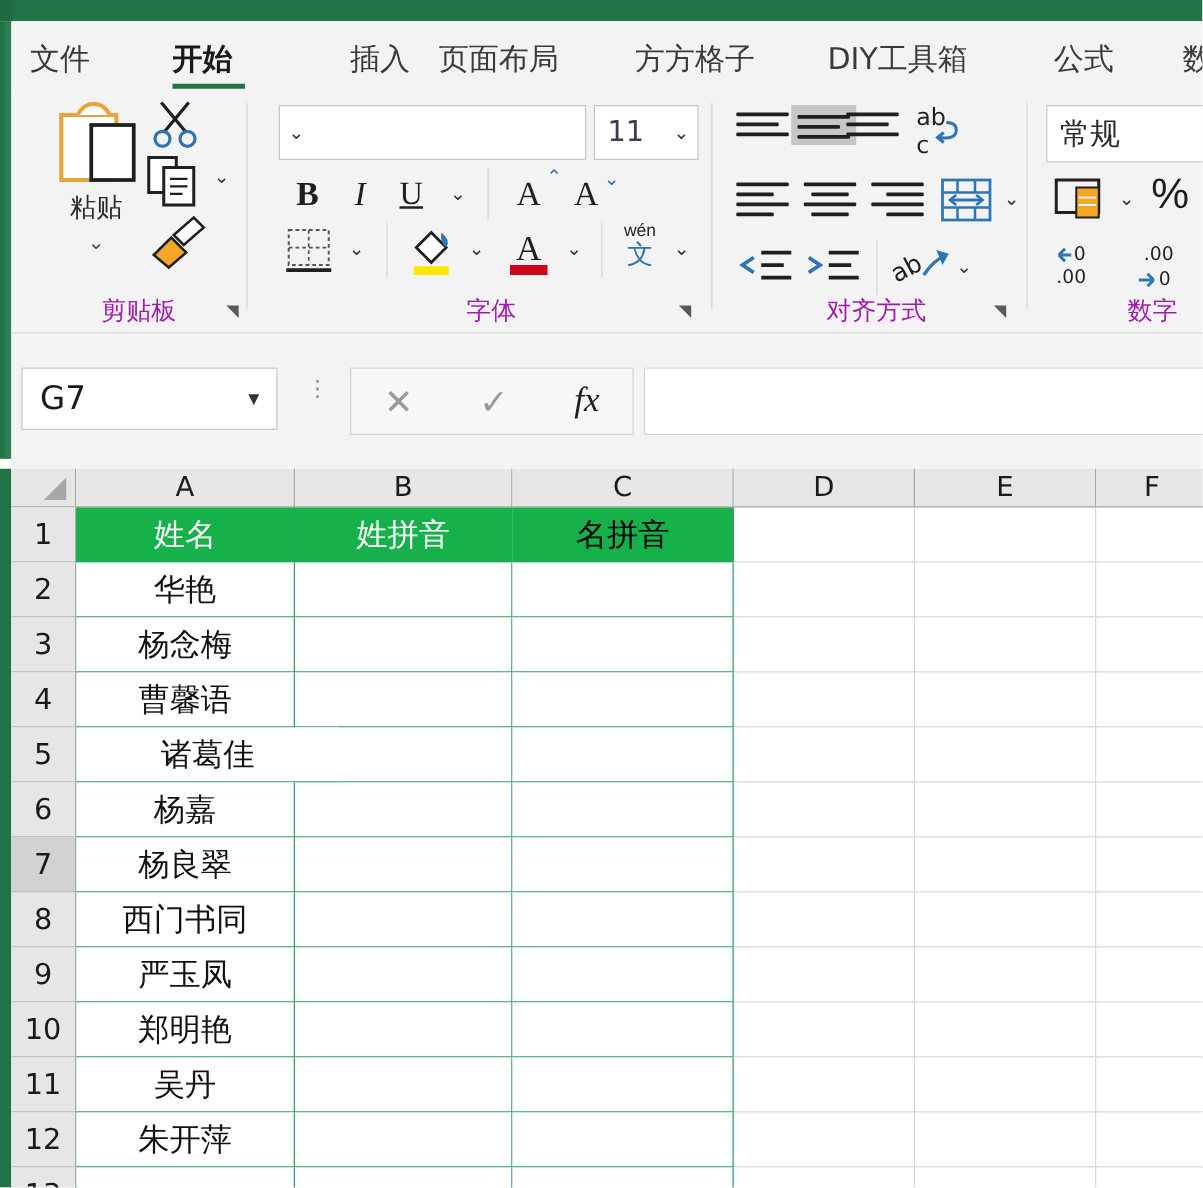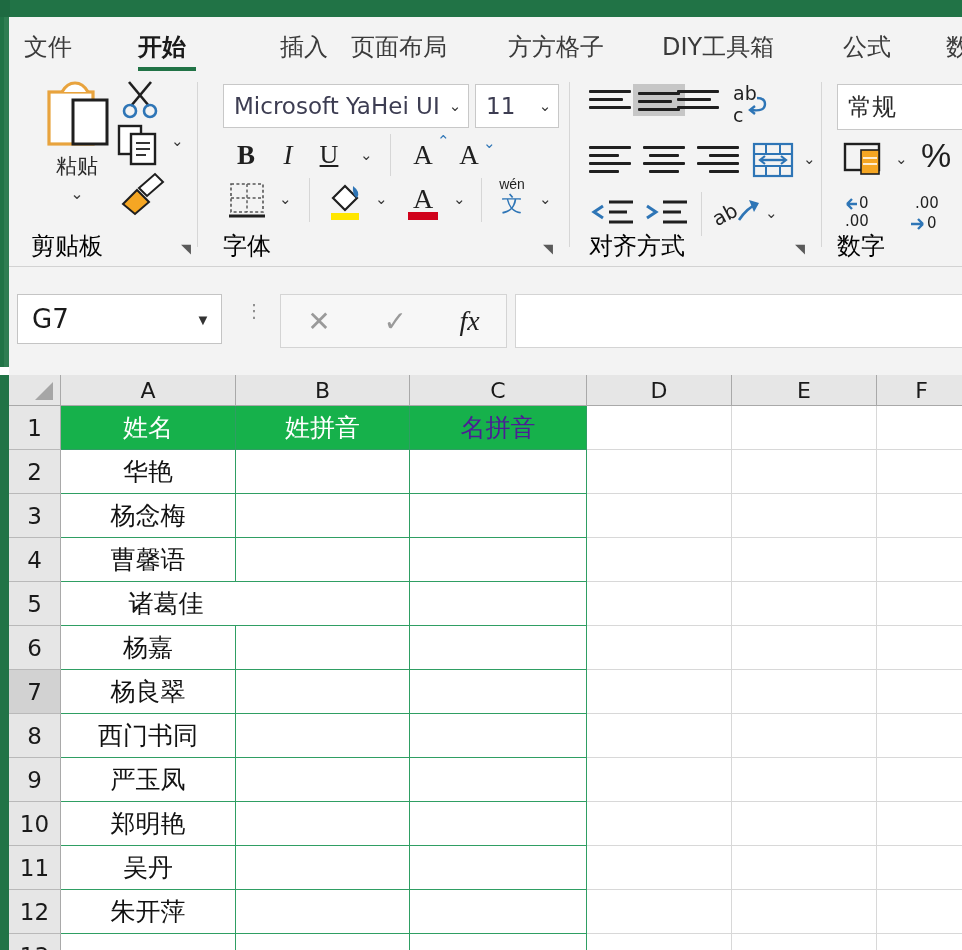--- a/index.html
+++ b/index.html
@@ -50,23 +50,23 @@
   
   .ribbon-body {
     position: absolute; left: 9px; top: 74px; width: 953px; height: 193px;
     background: #f3f3f3;
     border-bottom: 1px solid #d2d2d2;
   }
   .grp-sep {
     position: absolute; top: 8px; width: 1px; height: 165px; background: #d6d6d6;
   }
   .grp-label {
-    position: absolute; bottom: 4px; font-size: 24px; color: #000000;
-    font-family: "DejaVu Sans", "Liberation Sans", sans-serif;
-    white-space: nowrap;
+    position: absolute; bottom: 4px; font-size: 20px; color: #a21caf;
+    font-family: "DejaVu Sans", "Liberation Sans", sans-serif;
+    text-align: center; white-space: nowrap;
   }
   .dlg-launcher {
     position: absolute; bottom: 10px; width: 14px; height: 14px;
     color: #5a5a5a; font-size: 13px; line-height: 14px;
   }
 
   
   .paste-btn { position: absolute; left: 22px; top: 6px; width: 92px; height: 130px; cursor: default; }
   .paste-label {
     position: absolute; left: 0; top: 72px; width: 92px; text-align: center;
@@ -252,21 +252,20 @@
         <path d="M8 34 L22 20 L34 32 L20 44 Z" fill="#f5a623" stroke="#1f1f1f" stroke-width="2"></path>
         <path d="M24 18 L40 4 L48 12 L32 26 Z" fill="#ffffff" stroke="#1f1f1f" stroke-width="2"></path>
       </svg>
     </div>
 
     <div class="grp-sep" style="left:188px;"></div>
     <div class="grp-label" style="left:22px; width:160px;">剪贴板</div>
     <div class="dlg-launcher" style="left:172px;">◥</div>
 
     <div class="combo" style="left:214px; top:10px; width:246px; height:44px;">
-      <span class="val">Microsoft YaHei UI</span>
       <span class="car">⌄</span>
     </div>
     <div class="combo" style="left:466px; top:10px; width:84px; height:44px;">
       <span class="val">11</span>
       <span class="car">⌄</span>
     </div>
 
     <div class="fbtn bold" style="left:218px; top:62px; width:38px; height:38px; font-size:27px;">B</div>
     <div class="fbtn ital" style="left:262px; top:62px; width:34px; height:38px; font-size:27px;">I</div>
     <div class="fbtn und" style="left:303px; top:62px; width:34px; height:38px; font-size:26px;">U</div>
@@ -479,21 +478,21 @@
         <div class="rowhead" style="top: 383px; height: 44px;">9</div>
         <div class="rowhead" style="top: 427px; height: 44px;">10</div>
         <div class="rowhead" style="top: 471px; height: 44px;">11</div>
         <div class="rowhead" style="top: 515px; height: 44px;">12</div>
         <div class="rowhead" style="top: 559px; height: 44px;">13</div>
       </div>
     <div id="cells">
         <div class="tbl-leftborder" style="left: 61px; top: 31px; height: 572px; background: rgb(47, 158, 99);"></div>
         <div class="cell hdr bordered" style="left: 61px; top: 31px; width: 175px; height: 44px; background: rgb(22, 177, 75); color: rgb(255, 255, 255);">姓名</div>
         <div class="cell hdr bordered" style="left: 236px; top: 31px; width: 174px; height: 44px; background: rgb(22, 177, 75); color: rgb(255, 255, 255);">姓拼音</div>
-        <div class="cell hdr bordered" style="left: 410px; top: 31px; width: 177px; height: 44px; background: rgb(22, 177, 75); color: #4c1d95;">名拼音</div>
+        <div class="cell hdr bordered" style="left: 410px; top: 31px; width: 177px; height: 44px; background: rgb(22, 177, 75); color: #000000;">名拼音</div>
         <div class="cell plain" style="left: 587px; top: 31px; width: 145px; height: 44px;"></div>
         <div class="cell plain" style="left: 732px; top: 31px; width: 145px; height: 44px;"></div>
         <div class="cell plain" style="left: 877px; top: 31px; width: 90px; height: 44px;"></div>
         <div class="cell body bordered" style="left: 61px; top: 75px; width: 175px; height: 44px;">华艳</div>
         <div class="cell body bordered" style="left: 236px; top: 75px; width: 174px; height: 44px;"></div>
         <div class="cell body bordered" style="left: 410px; top: 75px; width: 177px; height: 44px;"></div>
         <div class="cell plain" style="left: 587px; top: 75px; width: 145px; height: 44px;"></div>
         <div class="cell plain" style="left: 732px; top: 75px; width: 145px; height: 44px;"></div>
         <div class="cell plain" style="left: 877px; top: 75px; width: 90px; height: 44px;"></div>
         <div class="cell body bordered" style="left: 61px; top: 119px; width: 175px; height: 44px;">杨念梅</div>

